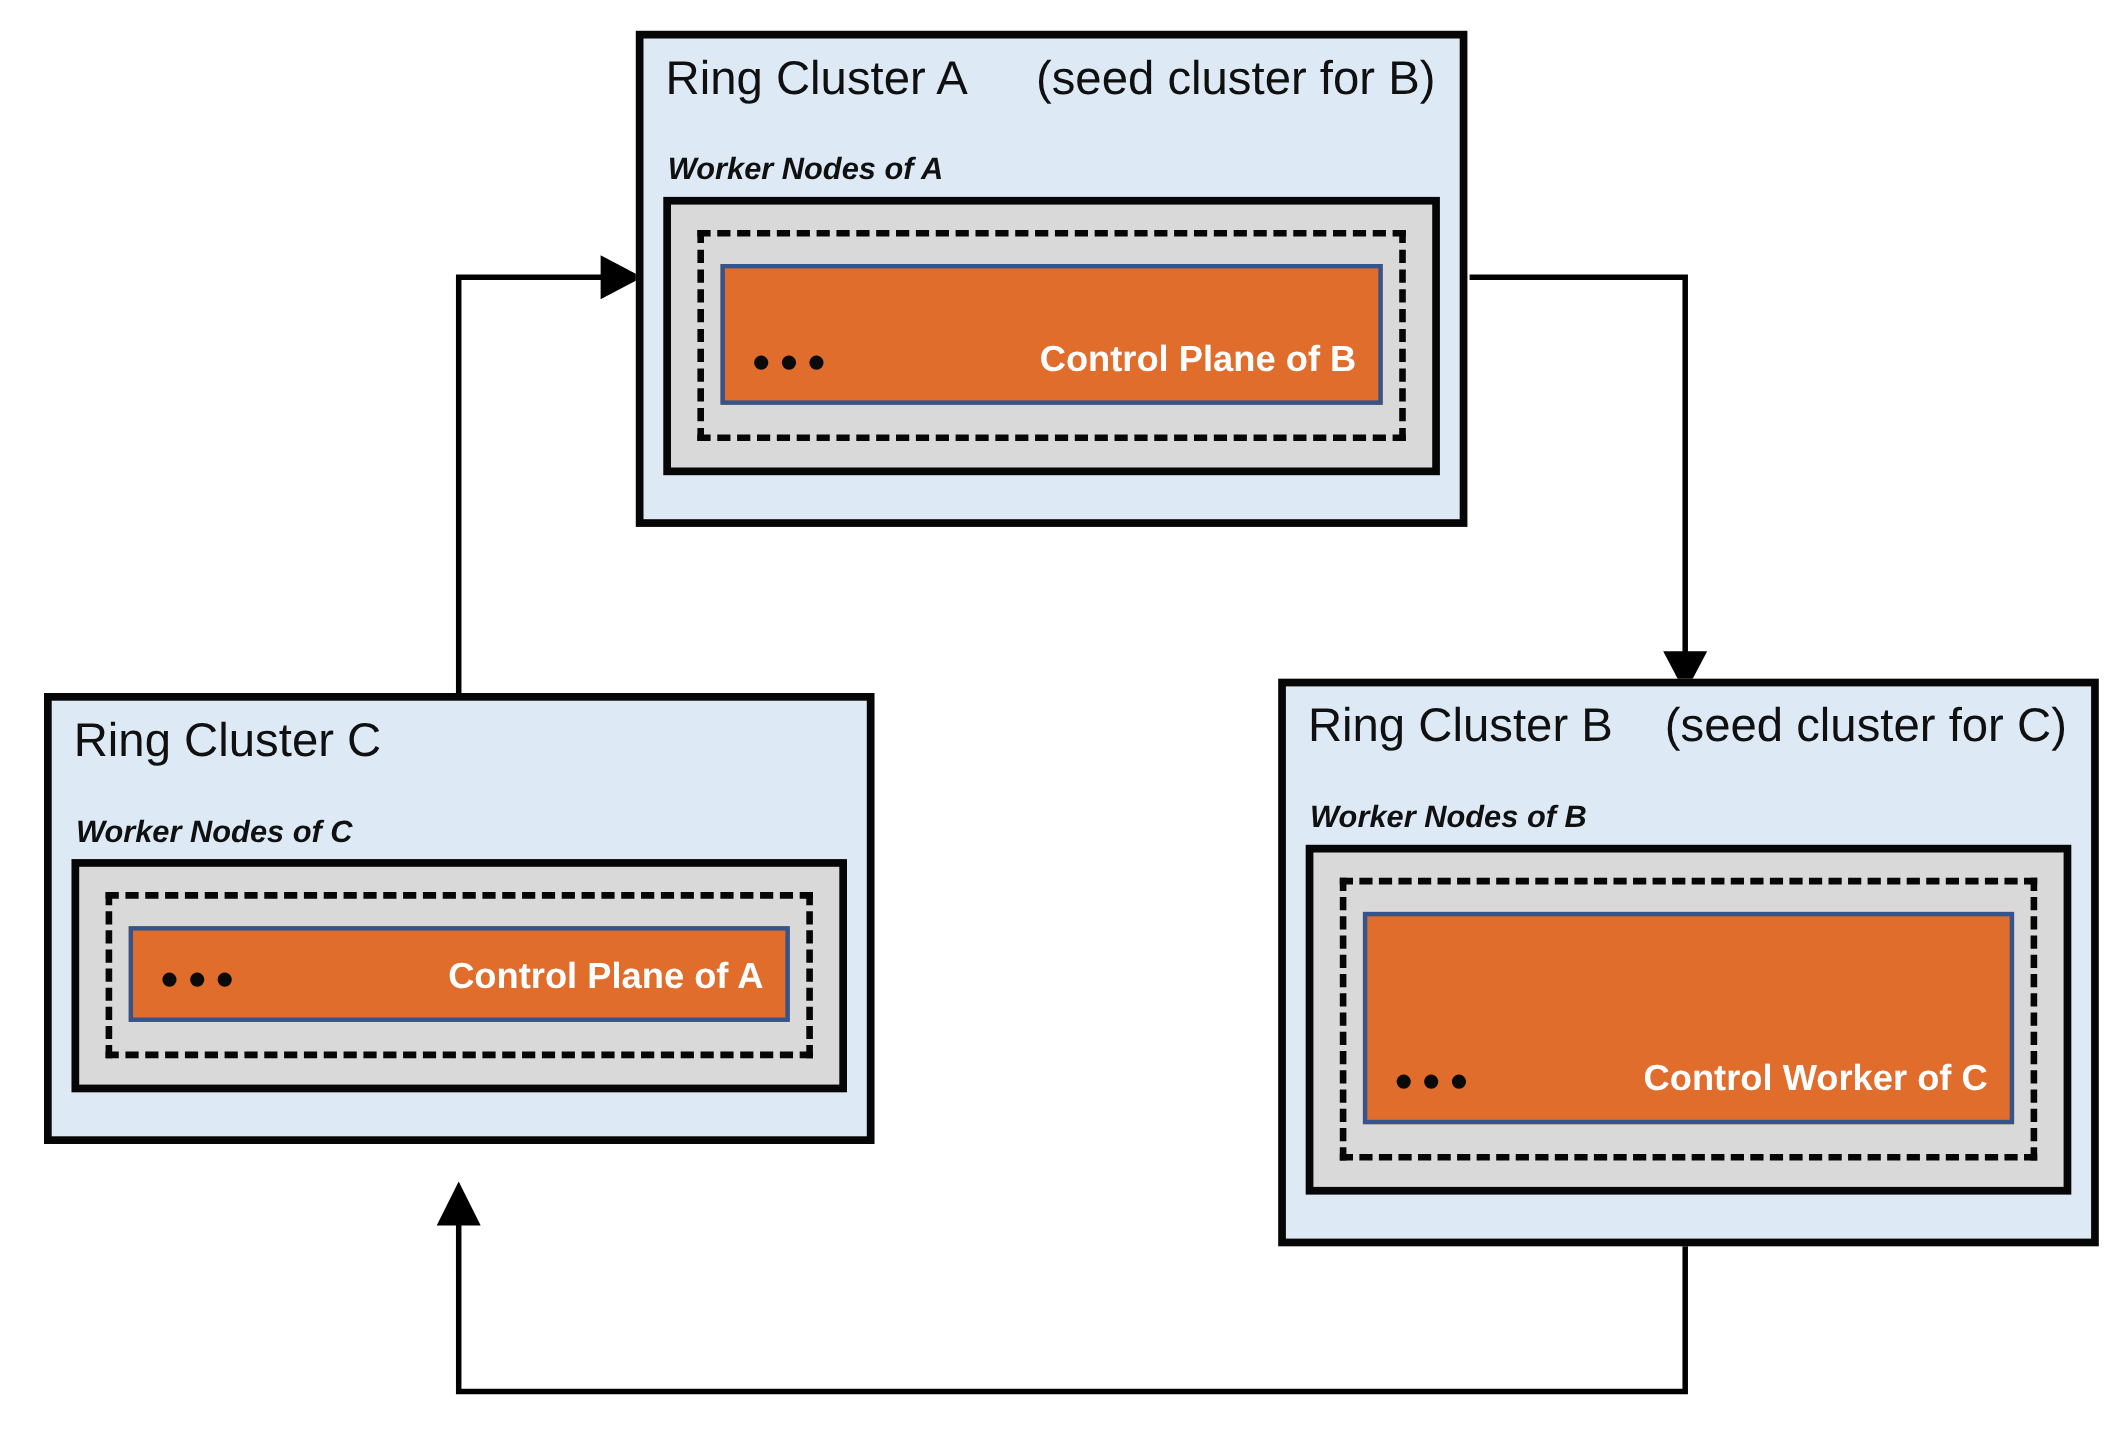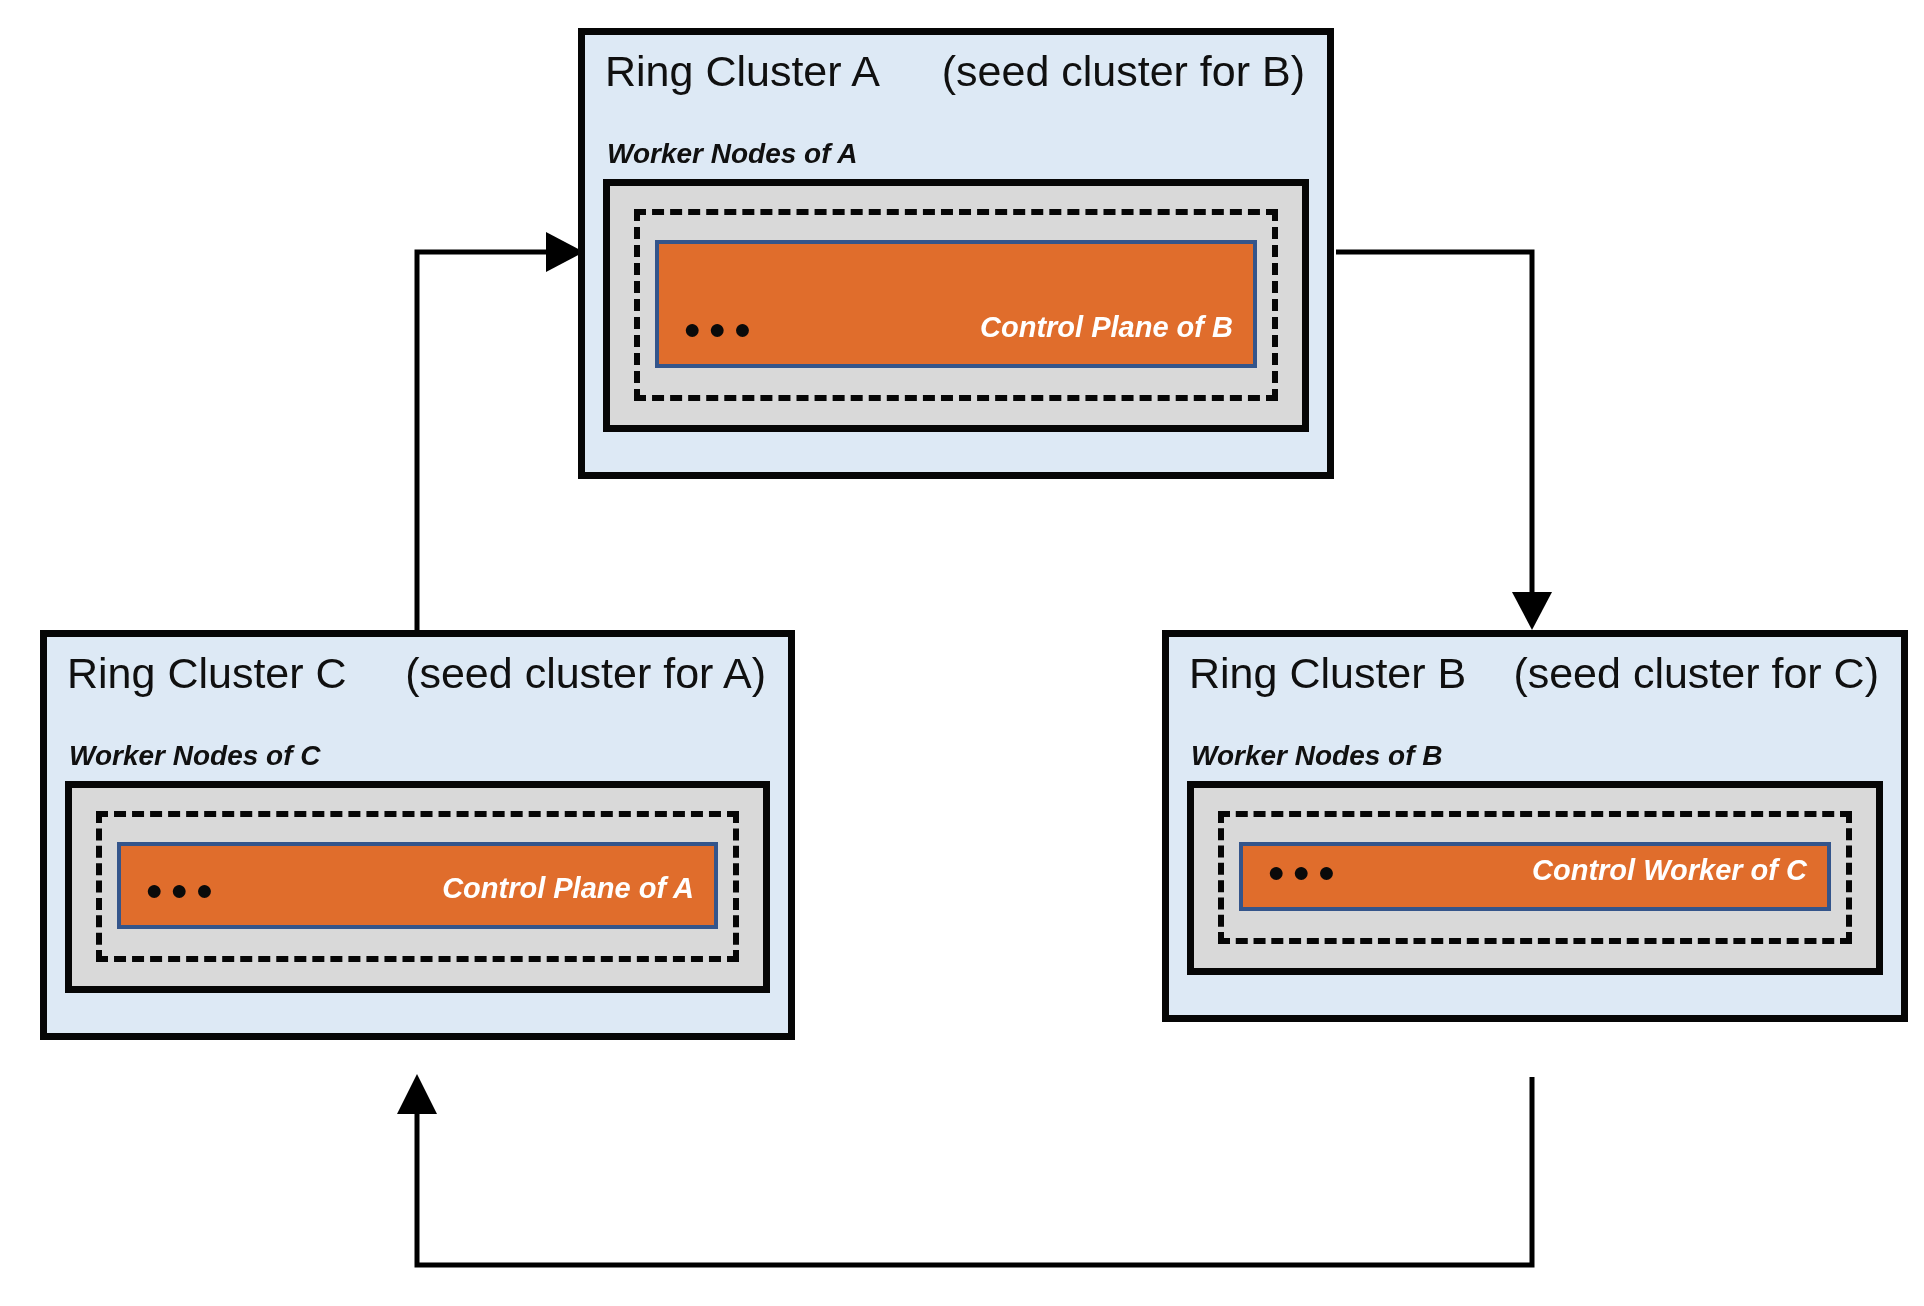--- a/index.html
+++ b/index.html
@@ -24,21 +24,21 @@
   .cluster {
     position: absolute;
     box-sizing: border-box;
     background: #dde9f5;
     border: 7px solid #060606;
     display: flex;
     flex-direction: column;
     padding: 10px 18px 40px 18px;
   }
   .cluster-a { left: 578px; top: 28px;  width: 756px; height: 451px; }
-  .cluster-b { left: 1162px; top: 630px; width: 746px; height: 392px; }
+  .cluster-b { left: 1162px; top: 617px; width: 746px; height: 516px; }
   .cluster-c { left: 40px;  top: 630px; width: 755px; height: 410px; }
   .title-row {
     display: flex;
     justify-content: space-between;
     align-items: baseline;
     font-size: 43px;
     line-height: 1.15;
     color: #101010;
     padding: 2px 4px 0 2px;
     white-space: nowrap;
@@ -77,26 +77,25 @@
     padding: 0 20px 22px 24px;
   }
   .dots {
     font-size: 30px;
     letter-spacing: 7px;
     line-height: 26px;
     color: #0a0a0a;
     white-space: nowrap;
   }
   .cp-label {
-    font-size: 29px;
+    font-size: 33px;
     font-weight: bold;
     line-height: 1;
     color: #ffffff;
     white-space: nowrap;
-    font-style: italic;
   }
 </style>
 </head>
 <body>
 
 <div class="canvas">
 
   <svg class="arrow-layer" viewBox="0 0 1924 1306" xmlns="http://www.w3.org/2000/svg">
 
     <g>
@@ -143,21 +142,20 @@
           <span class="dots">●●●</span>
           <span class="cp-label">Control Worker of C</span>
         </div>
       </div>
     </div>
   </section>
 
   <section class="cluster cluster-c">
     <div class="title-row">
       <span>Ring Cluster C</span>
-      <span>(seed cluster for A)</span>
     </div>
     <div class="worker-label">Worker Nodes of C</div>
     <div class="gray-box">
       <div class="dashed-box">
         <div class="orange-box">
           <span class="dots">●●●</span>
           <span class="cp-label">Control Plane of A</span>
         </div>
       </div>
     </div>

